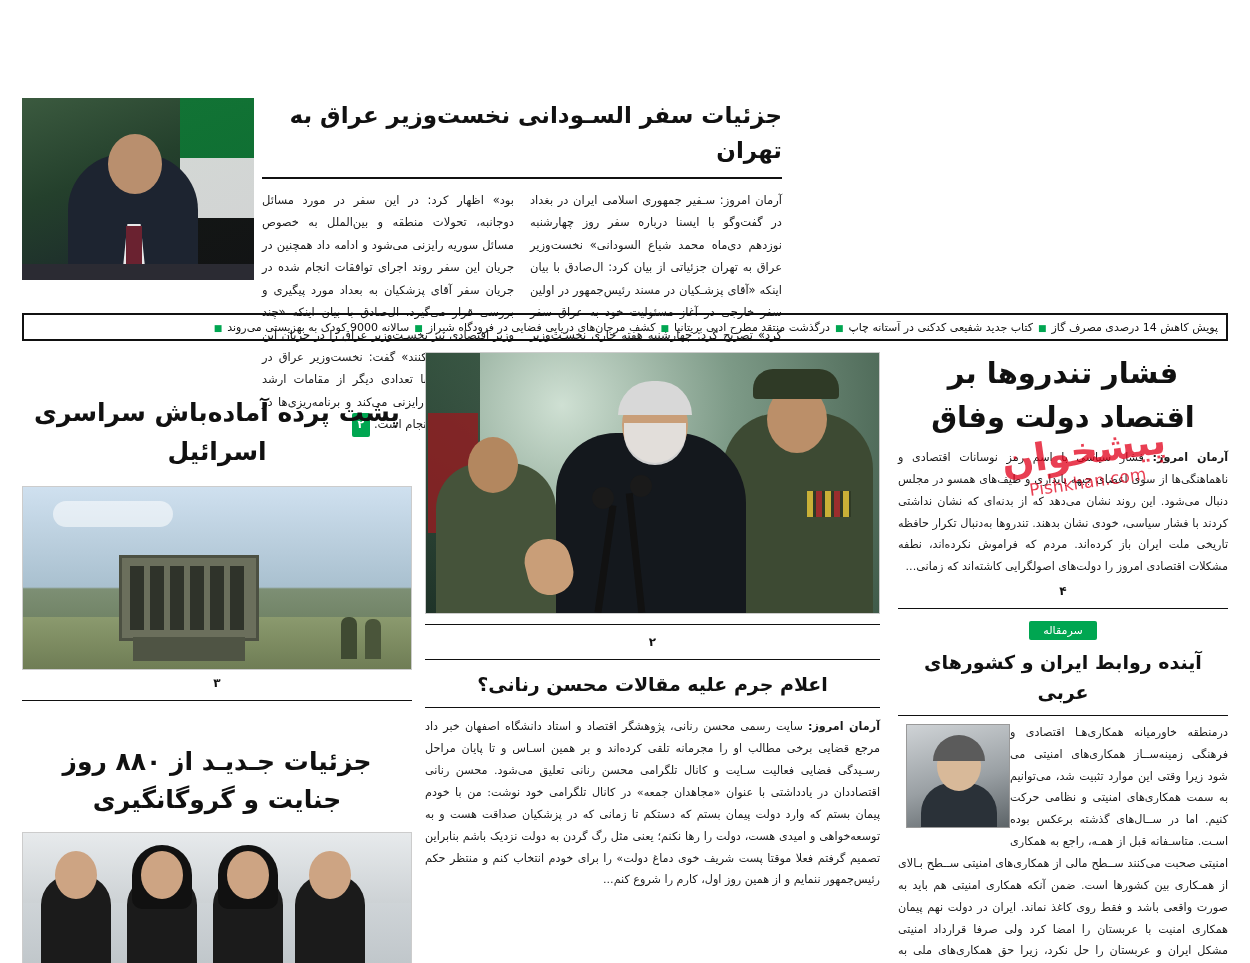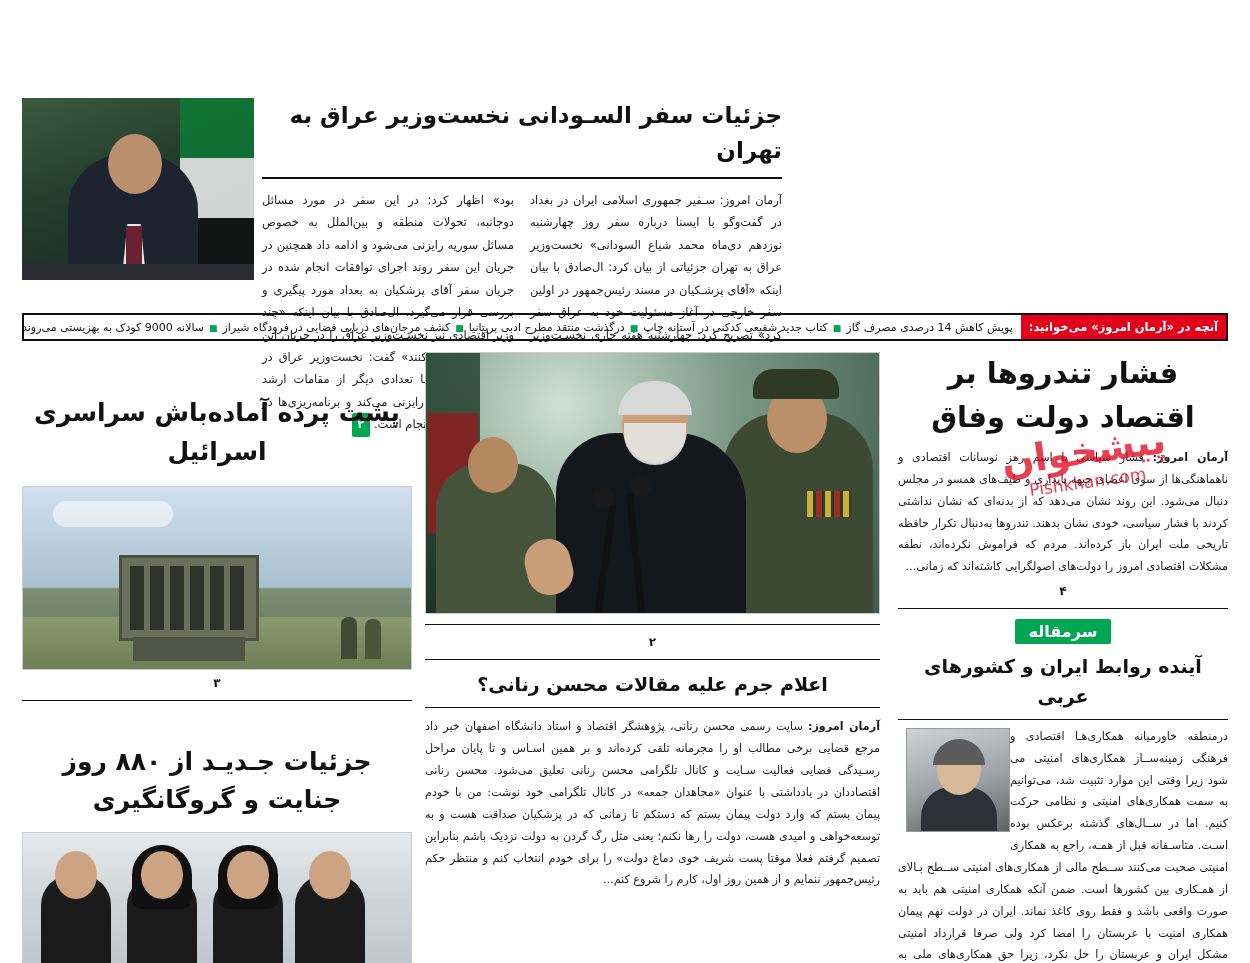--- a/index.html
+++ b/index.html
@@ -142,21 +142,21 @@
     font-size: 38px; font-weight: bold; color: #e2001a; opacity: .75;
     direction: rtl; text-align: center; line-height: 1;
   }
   .wm-en {
     font-size: 17px; color: #e2001a; opacity: .75; text-align: center;
     margin-top: 2px;
   }
 
   
   .edit-label {
-    background: #00a651; color: #fff; font-size: 16px; font-weight: bold;
+    background: #00a651; color: #fff; font-size: 11px; font-weight: normal;
     padding: 3px 14px; display: inline-block; border-radius: 2px;
   }
   .edit-label-wrap { text-align: center; margin: 6px 0 8px 0; }
   .author-photo {
     float: left; width: 104px; height: 104px; margin: 2px 0 6px 8px;
     background: linear-gradient(165deg, #cfd3d6 0%, #9aa0a4 55%, #5d6468 100%);
     border: 1px solid #999; position: relative; overflow: hidden;
   }
   .author-photo .ph-head {
     position: absolute; top: 16px; left: 30px; width: 44px; height: 50px;
@@ -329,21 +329,20 @@
       <div class="figure"></div>
       <div class="shirt"></div>
       <div class="tie"></div>
       <div class="head"></div>
       <div class="desk"></div>
     </div>
 
   </div>
 
   <div class="ticker">
-    <div class="ticker-label">آنچه در «آرمان امروز» می‌خوانید:</div>
     <div class="ticker-items">
       <span>پویش کاهش 14 درصدی مصرف گاز</span><span class="tk-sq">■</span><span>کتاب جدید شفیعی کدکنی در آستانه چاپ</span><span class="tk-sq">■</span><span>درگذشت منتقد مطرح ادبی بریتانیا</span><span class="tk-sq">■</span><span>کشف مرجان‌های دریایی فضایی در فرودگاه شیراز</span><span class="tk-sq">■</span><span>سالانه 9000 کودک به بهزیستی می‌روند</span><span class="tk-sq">■</span>
     </div>
   </div>
 
   <div class="col-right">
     <div class="hl-xl">فشار تندروها بر اقتصاد دولت وفاق</div>
     <div class="body-text">
       <b>آرمان امروز:</b>
       <span>فشار سیاسی با اسم رمز نوسانات اقتصادی و ناهماهنگی‌ها از سوی اعضای جبهه پایداری و طیف‌های همسو در مجلس دنبال می‌شود. این روند نشان می‌دهد که از بدنه‌ای که نشان نداشتی کردند با فشار سیاسی، خودی نشان بدهند. تندروها به‌دنبال تکرار حافظه تاریخی ملت ایران باز کرده‌اند. مردم که فراموش نکرده‌اند، نطفه مشکلات اقتصادی امروز را دولت‌های اصولگرایی کاشته‌اند که زمانی...</span>

